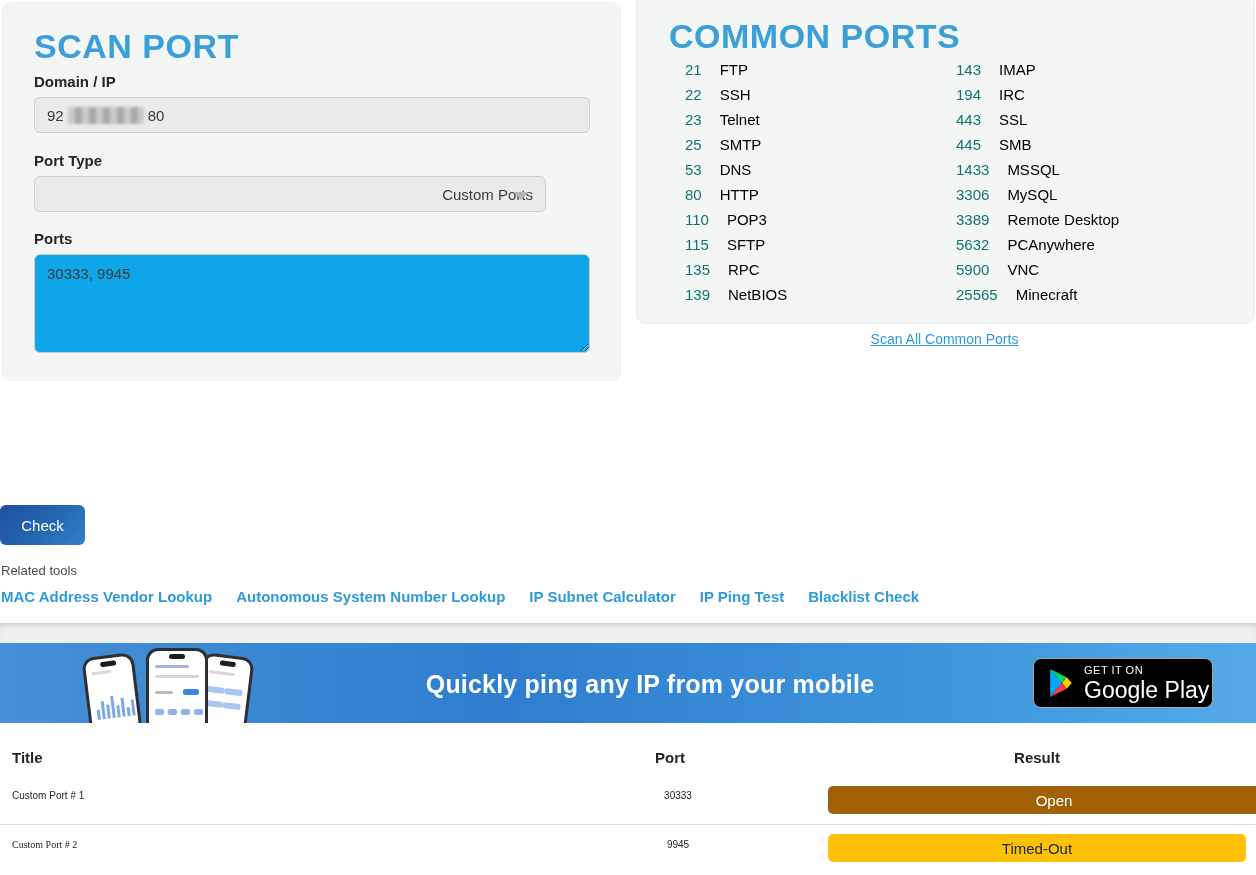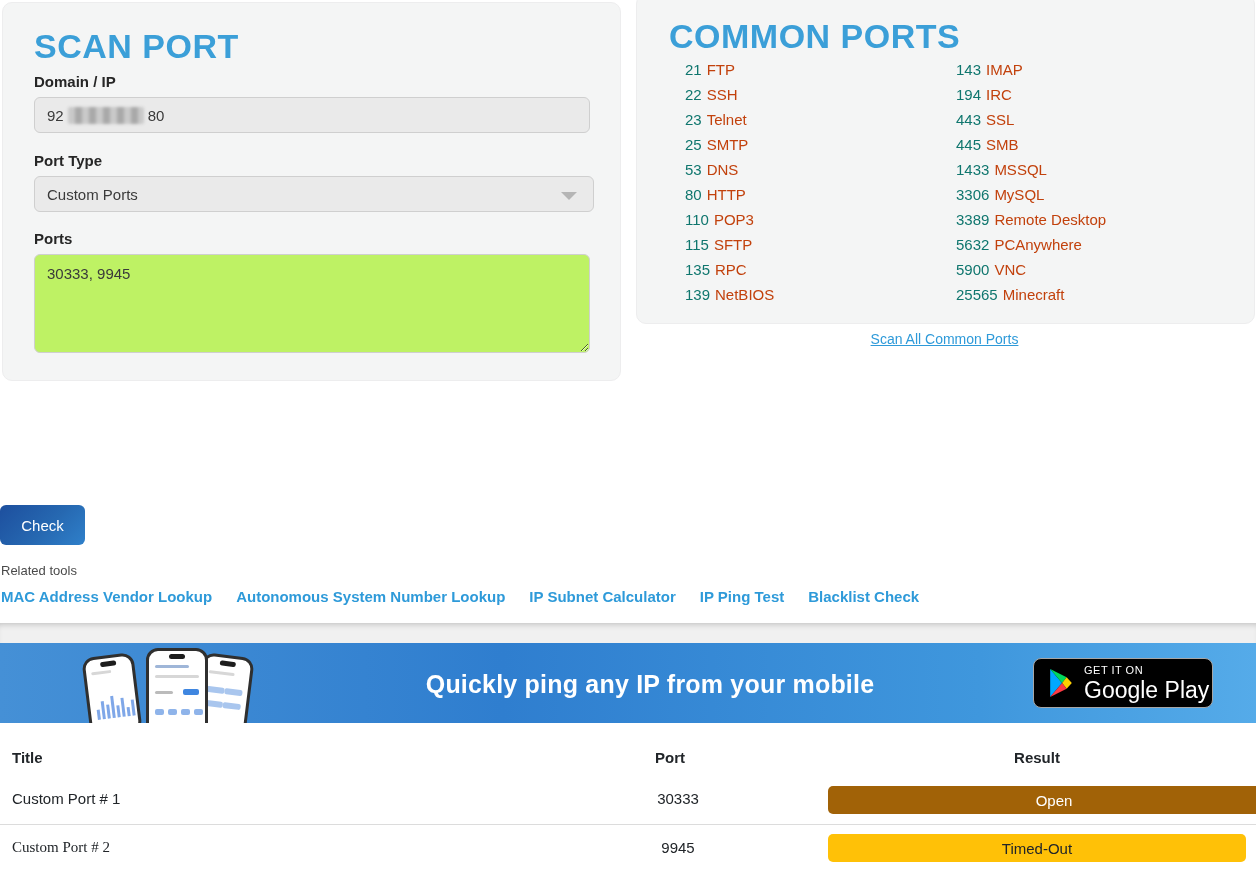--- a/index.html
+++ b/index.html
@@ -35,41 +35,41 @@
   }
   #domain-input{left:31px;top:94px;width:556px;height:36px;}
   .blur-redact{
     display:inline-block;width:76px;height:17px;margin:0 4px;vertical-align:middle;
     background:
       repeating-linear-gradient(90deg,#c9c9c9 0 7px,#a9a9a9 7px 14px),
       repeating-linear-gradient(0deg,rgba(255,255,255,.45) 0 5px,rgba(0,0,0,.10) 5px 9px);
     filter:blur(1.6px);border-radius:2px;
   }
 
-  #select-box{left:31px;top:173px;width:560px;height:36px;cursor:pointer;}
+  #select-box{left:31px;top:173px;width:512px;height:36px;cursor:pointer;justify-content:flex-end;}
   .select-caret{
     position:absolute;right:16px;top:15px;width:0;height:0;
     border-left:8px solid transparent;border-right:8px solid transparent;
     border-top:8px solid #b5b5b5;
   }
 
   #ports-textarea{
     left:31px;top:251px;width:556px;height:99px;
-    background:#bef264;border:1px solid #cfcfcf;border-radius:6px;
+    background:#0ea5e9;border:1px solid #cfcfcf;border-radius:6px;
     font-family:"Liberation Sans", sans-serif;font-size:15px;color:#3a3a3a;
     padding:10px 12px;box-sizing:border-box;resize:both;outline:none;
   }
 
   
   .ports-col{line-height:25px;font-size:15px;}
   #ports-col-1{left:48px;top:62px;}
   #ports-col-2{left:319px;top:62px;}
   .port-item{white-space:nowrap;}
   .port-num{color:#0f766e;text-decoration:none;cursor:pointer;}
-  .port-name{color:#c2410c;margin-left:5px;}
+  .port-name{color:#000000;margin-left:18px;}
 
   #scan-all-link{
     left:636px;top:331px;width:617px;text-align:center;
     font-size:14px;
   }
   #scan-all-link a{color:#2e9ad9;text-decoration:underline;cursor:pointer;}
 
   
   #check-button{
     left:0;top:505px;width:85px;height:40px;
@@ -115,21 +115,21 @@
   #gplay-badge .tri{margin:0 10px 0 14px;}
   .gplay-text{display:flex;flex-direction:column;color:#ffffff;line-height:1;}
   .gplay-small{font-size:11px;letter-spacing:.5px;margin-bottom:3px;}
   .gplay-large{font-size:23px;font-weight:400;}
 
   
   .th{font-size:15px;font-weight:700;color:#212529;}
   #th-title{left:12px;top:749px;}
   #th-port{left:592px;top:749px;width:156px;text-align:center;}
   #th-result{left:828px;top:749px;width:418px;text-align:center;}
-  .td{font-size:15px;color:#212529;}
+  .td{font-size:10px;color:#212529;}
   #td-title-1{left:12px;top:790px;}
   #td-port-1{left:600px;top:790px;width:156px;text-align:center;}
   #td-title-2{left:12px;top:839px;font-family:Liberation Serif, serif;}
   #td-port-2{left:600px;top:839px;width:156px;text-align:center;}
   #row-divider{left:0;top:824px;width:1256px;height:1px;background:#dcdcdc;}
   .badge{
     position:absolute;left:828px;width:418px;height:28px;border-radius:5px;
     display:flex;align-items:center;justify-content:center;font-size:15px;
   }
   #badge-open{top:786px;background:#a16207;color:#ffffff;padding-left:17px;}

